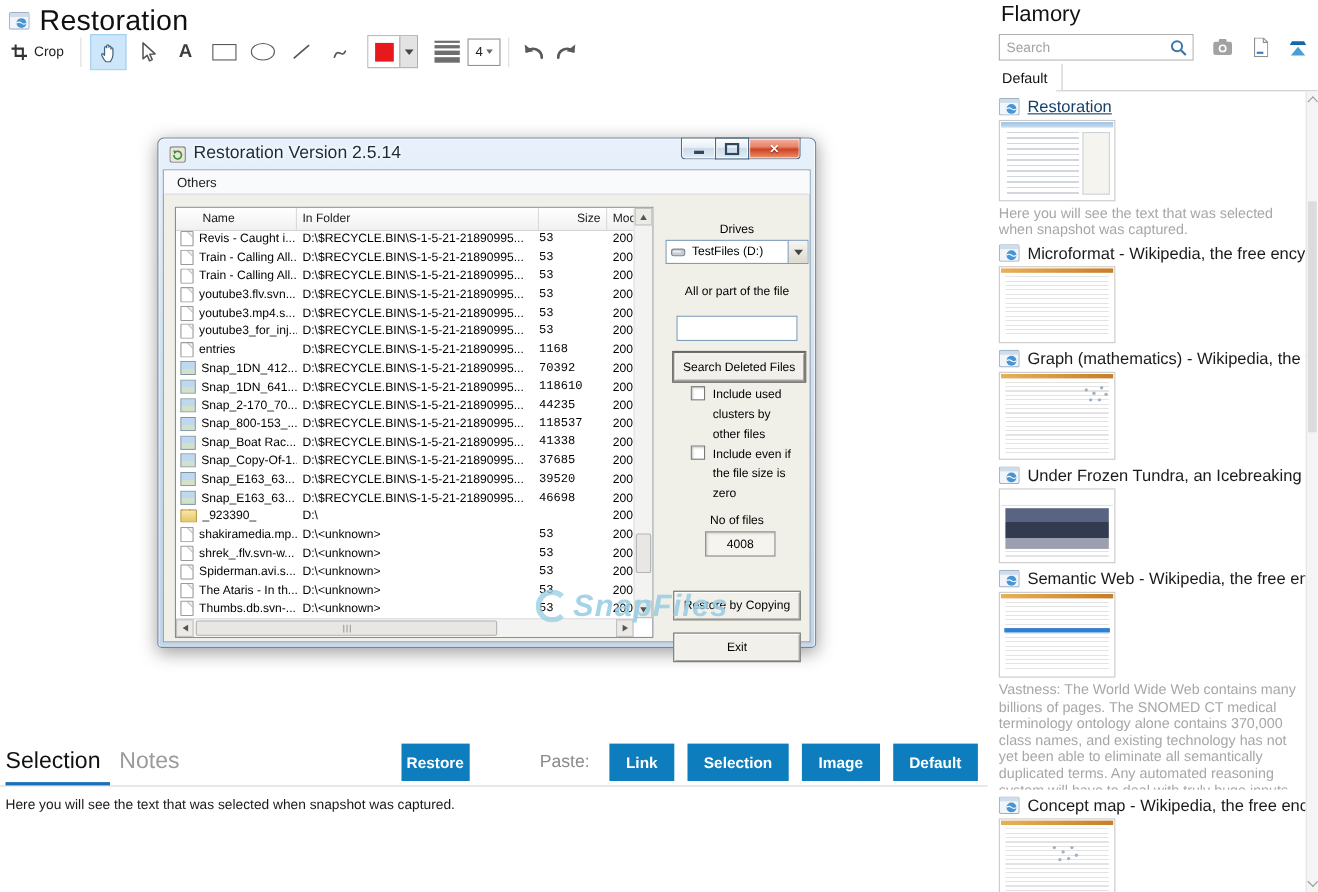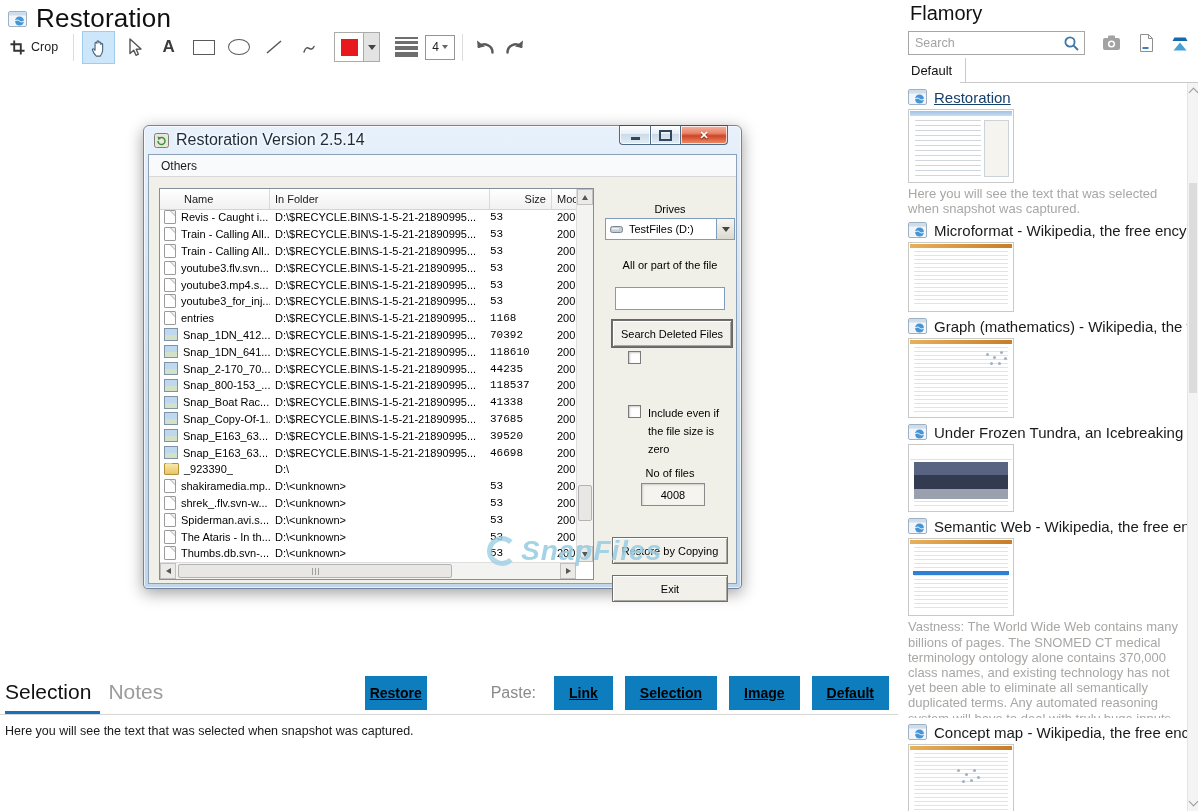--- a/index.html
+++ b/index.html
@@ -109,21 +109,21 @@
   .watermark{position:absolute;left:338px;top:358px;z-index:5;display:flex;align-items:center;font-style:italic;font-weight:bold;color:var(--watermark);pointer-events:none;}
   .wm-logo{width:30px;height:30px;border:5px solid var(--watermark);border-radius:50%;border-right-color:transparent;box-sizing:border-box;margin-right:4px;opacity:.8;}
   .wm-text{font-size:28px;letter-spacing:1px;opacity:.9;}
 
   
   .bottom-panel{position:absolute;left:0;top:672px;width:898px;height:139px;background:#fff;}
   .bp-row{position:relative;height:42px;display:flex;align-items:center;border-bottom:1px solid #d6d6d6;}
   .bp-tab{font-size:21px;margin-left:5px;color:#111;position:relative;padding-bottom:2px;}
   .bp-tab.inactive{color:#9b9b9b;margin-left:17px;}
   .bp-underline{position:absolute;left:5px;bottom:0;width:95px;height:3px;background:var(--tab-underline);}
-  .blue-btn{height:34px;background:var(--accent);color:#000000;font-size:14px;font-weight:600;display:flex;align-items:center;justify-content:center;border:none;font-family:"Liberation Sans",sans-serif;text-decoration:underline;}
+  .blue-btn{height:34px;background:var(--accent);color:#ffffff;font-size:14px;font-weight:600;display:flex;align-items:center;justify-content:center;border:none;font-family:"Liberation Sans",sans-serif;}
   .restore-main{width:62px;margin-left:auto;}
   .paste-label{font-size:16px;color:#8a8a8a;margin-left:64px;margin-right:18px;}
   .paste-group{display:flex;gap:12px;margin-right:9px;}
   .paste-group .blue-btn{padding:0 15px;}
   .selection-text{font-size:12.5px;color:#1a1a1a;padding:9px 0 0 5px;}
 
   
   .sidebar{position:absolute;left:898px;top:0;width:300px;height:811px;background:#fff;}
   .sb-title{position:absolute;left:12px;top:2px;font-size:20px;color:#111;}
   .sb-search-row{position:absolute;left:10px;top:31px;right:8px;height:24px;display:flex;align-items:center;}
@@ -535,20 +535,21 @@
               <div class="dc-btn">
                   <span class="caret"></span>
                 </div>
             </div>
             <div class="dp-label allpart-label">All or part of the file</div>
             <input class="file-input" type="text" value="" style="">
             <div class="classic-btn search-del-btn">Search Deleted Files</div>
 
             <div class="cb-row cb1">
               <span class="cb-box"></span>
+              <span class="cb-label">Include used clusters by other files</span>
             </div>
             <div class="cb-row cb2">
               <span class="cb-box"></span>
               <span class="cb-label">Include even if the file size is zero</span>
             </div>
 
             <div class="dp-label nof-label">No of files</div>
             <div class="nof-box">4008</div>
 
             <div class="classic-btn restore-copy-btn">Restore by Copying</div>

